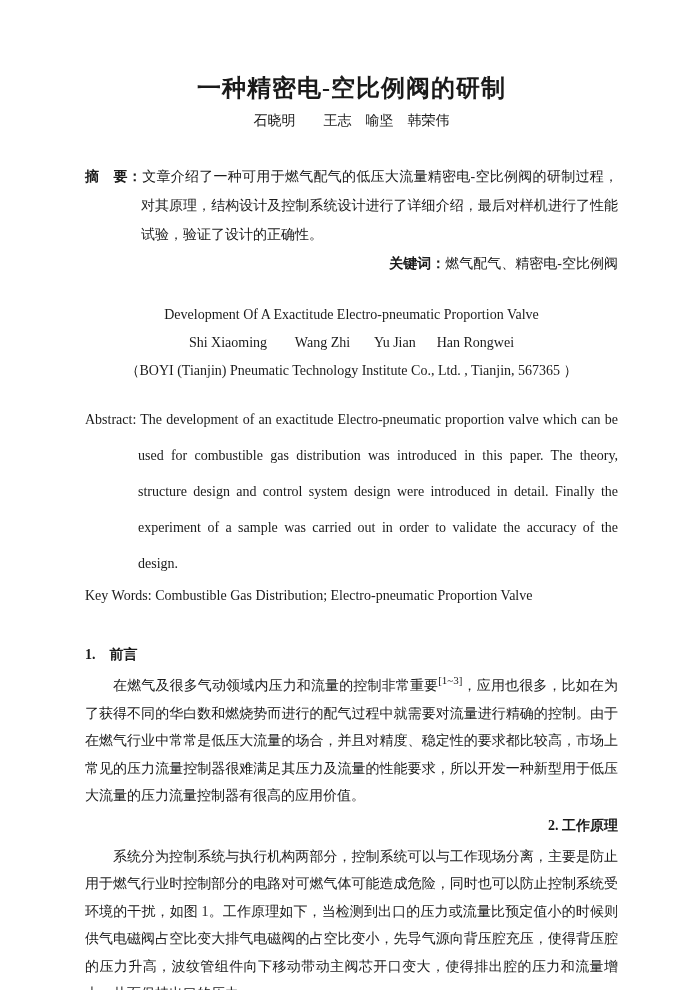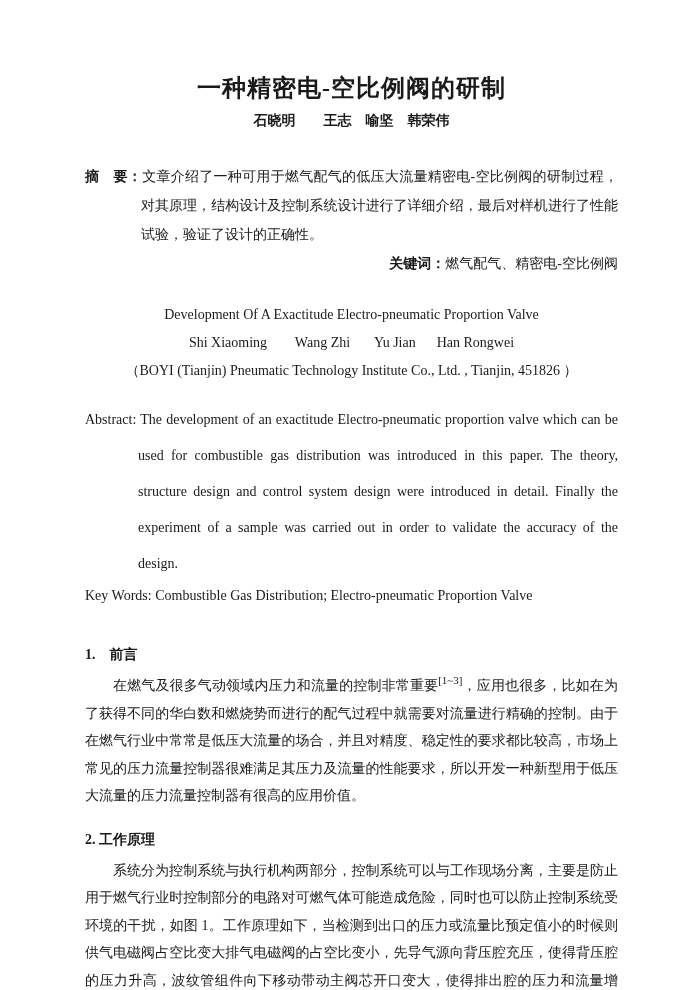--- a/index.html
+++ b/index.html
@@ -25,21 +25,21 @@
     font-weight: bold;
     text-align: center;
     line-height: 32px;
     letter-spacing: 1px;
   }
   .centered-line {
     text-align: center;
     line-height: 22px;
     white-space: pre-wrap;
   }
-  .authors-zh { margin-top: 6px; font-weight: bold; }
+  .authors-zh { margin-top: 6px; }
   .affil-zh   { margin-top: 5px; }
   .block-abstract-zh {
     margin-top: 30px;
     line-height: 29px;
     text-align: justify;
     padding-left: 56px;
     text-indent: -56px;
   }
   .block-keywords-zh {
     line-height: 29px;
@@ -60,23 +60,24 @@
   }
   .block-keywords-en {
     line-height: 28px;
   }
   .section-heading-1 {
     margin-top: 34px;
     font-weight: bold;
     line-height: 22px;
   }
   .section-heading-2 {
-    margin-top: 19px;
+    margin-top: 5px;
     font-weight: bold;
     line-height: 22px;
+    text-align: right;
   }
   .section-para {
     margin-top: 6px;
     line-height: 27.5px;
     text-align: justify;
     text-indent: 2em;
   }
   sup.cite {
     font-size: 11px;
     line-height: 0;
@@ -97,21 +98,21 @@
   </div>
 
   <div class="block-keywords-zh">
     <span class="label-bold">关键词：</span><span>燃气配气、精密电-空比例阀</span>
   </div>
 
   <div class="centered-line title-en">Development Of A Exactitude Electro-pneumatic Proportion Valve</div>
 
   <div class="centered-line authors-en">Shi Xiaoming        Wang Zhi       Yu Jian      Han Rongwei</div>
 
-  <div class="centered-line affil-en">（BOYI (Tianjin) Pneumatic Technology Institute Co., Ltd. , Tianjin, 451826 ）</div>
+  <div class="centered-line affil-en">（BOYI (Tianjin) Pneumatic Technology Institute Co., Ltd. , Tianjin, 567365 ）</div>
 
   <div class="block-abstract-en">
     <span>Abstract:</span><span> The development of an exactitude Electro-pneumatic proportion valve which can be used for combustible gas distribution was introduced in this paper. The theory, structure design and control system design were introduced in detail. Finally the experiment of a sample was carried out in order to validate the accuracy of the design.</span>
   </div>
 
   <div class="block-keywords-en">Key Words: Combustible Gas Distribution; Electro-pneumatic Proportion Valve</div>
 
   <div class="section-heading-1">1.　前言</div>
 
   <div class="section-para">

